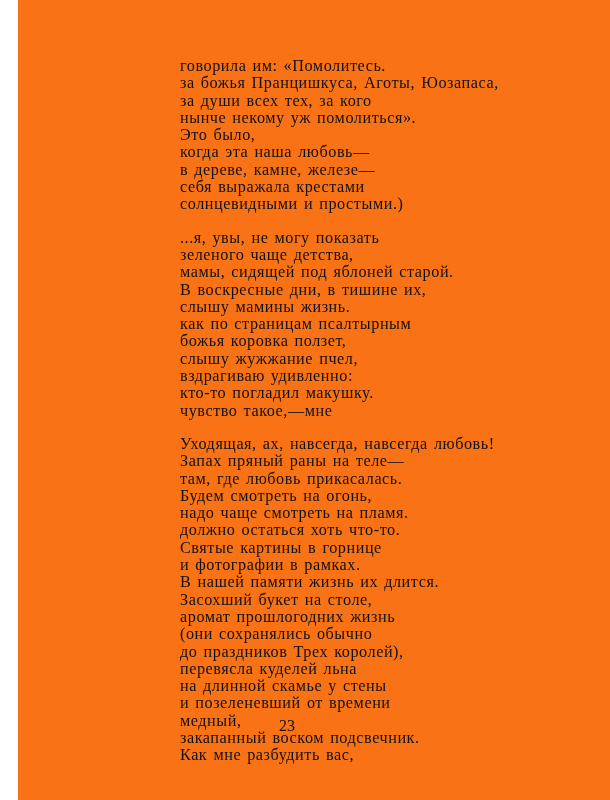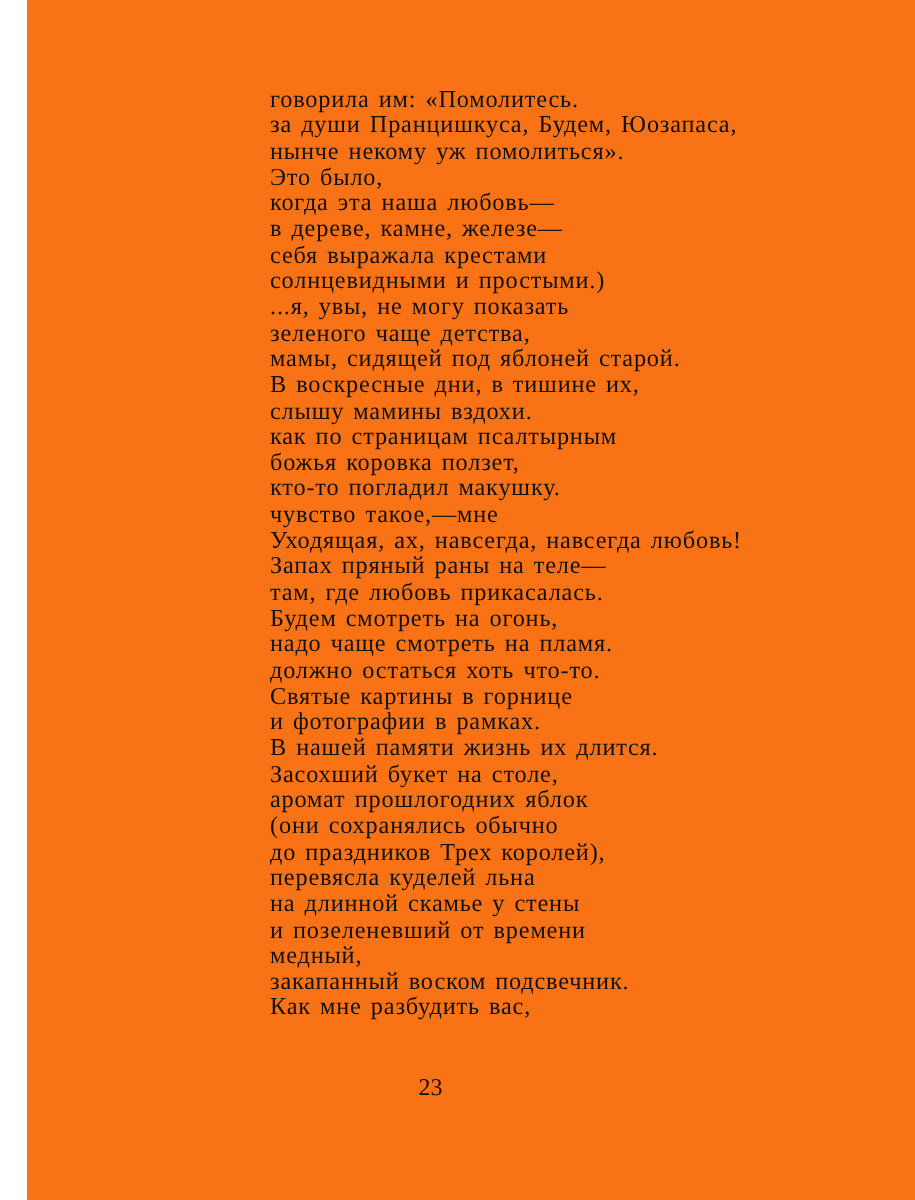--- a/index.html
+++ b/index.html
@@ -2,63 +2,66 @@
 <html><head>
   <meta charset="utf-8">
   <style>
     html, body { margin:0; padding:0; background:#ffffff; }
     body { width:610px; height:800px; position:relative; overflow:hidden; }
     .page { position:absolute; left:18px; top:0; width:610px; height:800px; background:#f97316; }
     .poem { position:absolute; left:162px; top:58px; width:340px;
             font-family:"Liberation Serif","DejaVu Serif",serif; font-size:16.2px;
             line-height:17.3px; color:#111; letter-spacing:0.55px; word-spacing:1.5px; }
     .stanza { margin:0; }
-    .stanza + .stanza { }
+    .stanza + .stanza { margin-top:16px; }
     .line { display:block; white-space:nowrap; }
     .pagenum { position:absolute; left:0; width:528px; top:717px; text-align:center;
                font-family:"Liberation Serif","DejaVu Serif",serif; font-size:16px; color:#111; padding-left:10px; box-sizing:border-box; }
   </style>
 </head>
 <body>
 
 <div class="page">
   <div class="poem">
     <div class="stanza">
       <span class="line">говорила им: «Помолитесь.</span>
-      <span class="line">за души Пранцишкуса, Будем, Юозапаса,</span>
+      <span class="line">за божья Пранцишкуса, Аготы, Юозапаса,</span>
+      <span class="line">за души всех тех, за кого</span>
       <span class="line">нынче некому уж помолиться».</span>
       <span class="line">Это было,</span>
       <span class="line">когда эта наша любовь—</span>
       <span class="line">в дереве, камне, железе—</span>
       <span class="line">себя выражала крестами</span>
       <span class="line">солнцевидными и простыми.)</span>
     </div>
     <div class="stanza">
       <span class="line">...я, увы, не могу показать</span>
       <span class="line">зеленого чаще детства,</span>
       <span class="line">мамы, сидящей под яблоней старой.</span>
       <span class="line">В воскресные дни, в тишине их,</span>
-      <span class="line">слышу мамины вздохи.</span>
+      <span class="line">слышу мамины жизнь.</span>
       <span class="line">как по страницам псалтырным</span>
       <span class="line">божья коровка ползет,</span>
+      <span class="line">слышу жужжание пчел,</span>
+      <span class="line">вздрагиваю удивленно:</span>
       <span class="line">кто-то погладил макушку.</span>
       <span class="line">чувство такое,—мне</span>
     </div>
     <div class="stanza">
       <span class="line">Уходящая, ах, навсегда, навсегда любовь!</span>
       <span class="line">Запах пряный раны на теле—</span>
       <span class="line">там, где любовь прикасалась.</span>
       <span class="line">Будем смотреть на огонь,</span>
       <span class="line">надо чаще смотреть на пламя.</span>
       <span class="line">должно остаться хоть что-то.</span>
       <span class="line">Святые картины в горнице</span>
       <span class="line">и фотографии в рамках.</span>
       <span class="line">В нашей памяти жизнь их длится.</span>
       <span class="line">Засохший букет на столе,</span>
-      <span class="line">аромат прошлогодних яблок</span>
+      <span class="line">аромат прошлогодних жизнь</span>
       <span class="line">(они сохранялись обычно</span>
       <span class="line">до праздников Трех королей),</span>
       <span class="line">перевясла куделей льна</span>
       <span class="line">на длинной скамье у стены</span>
       <span class="line">и позеленевший от времени</span>
       <span class="line">медный,</span>
       <span class="line">закапанный воском подсвечник.</span>
       <span class="line">Как мне разбудить вас,</span>
 
     </div>

